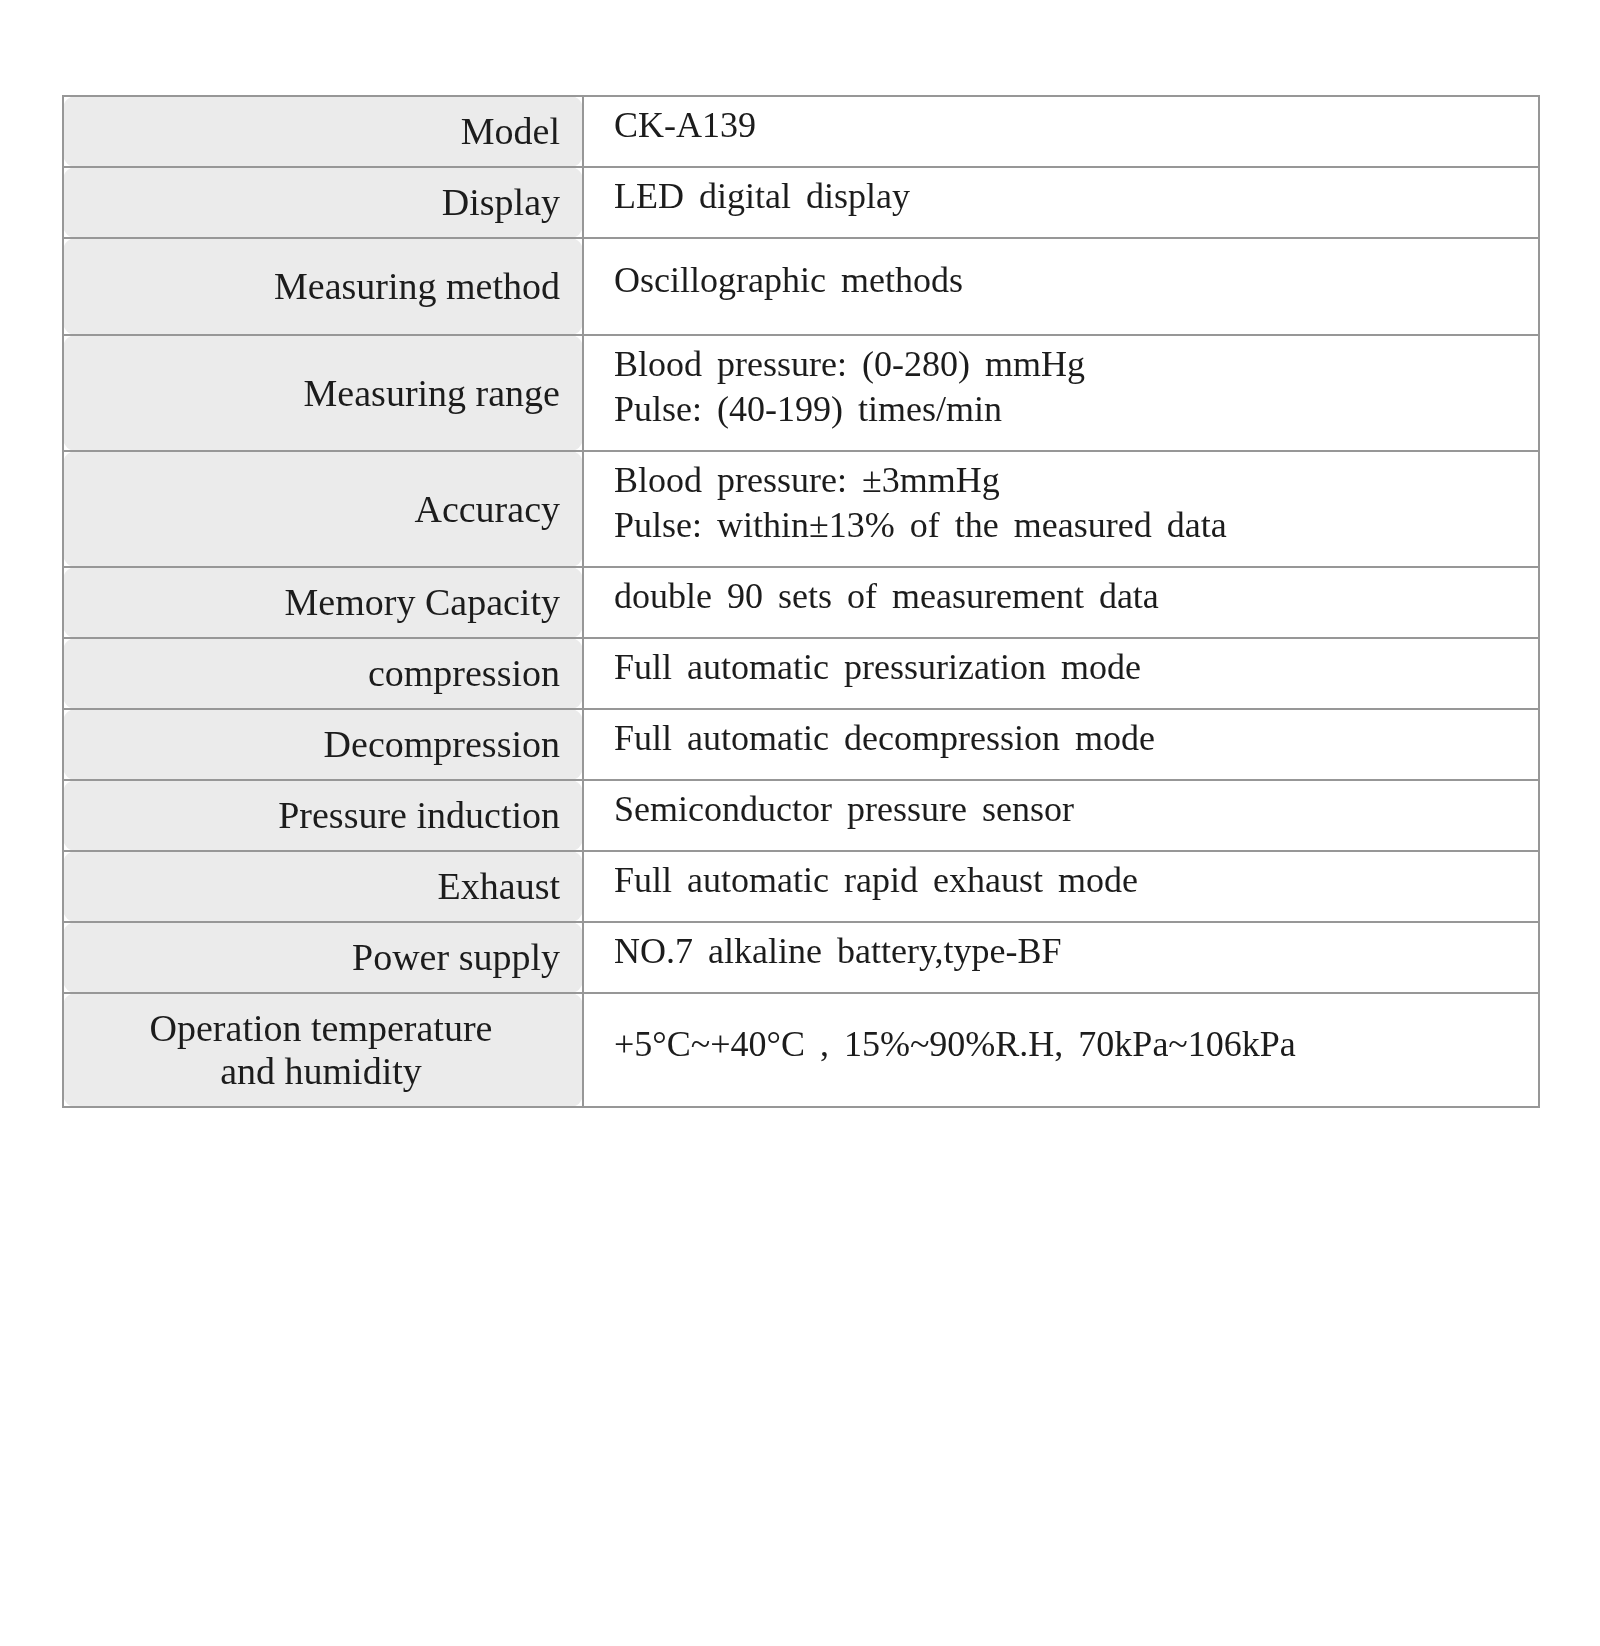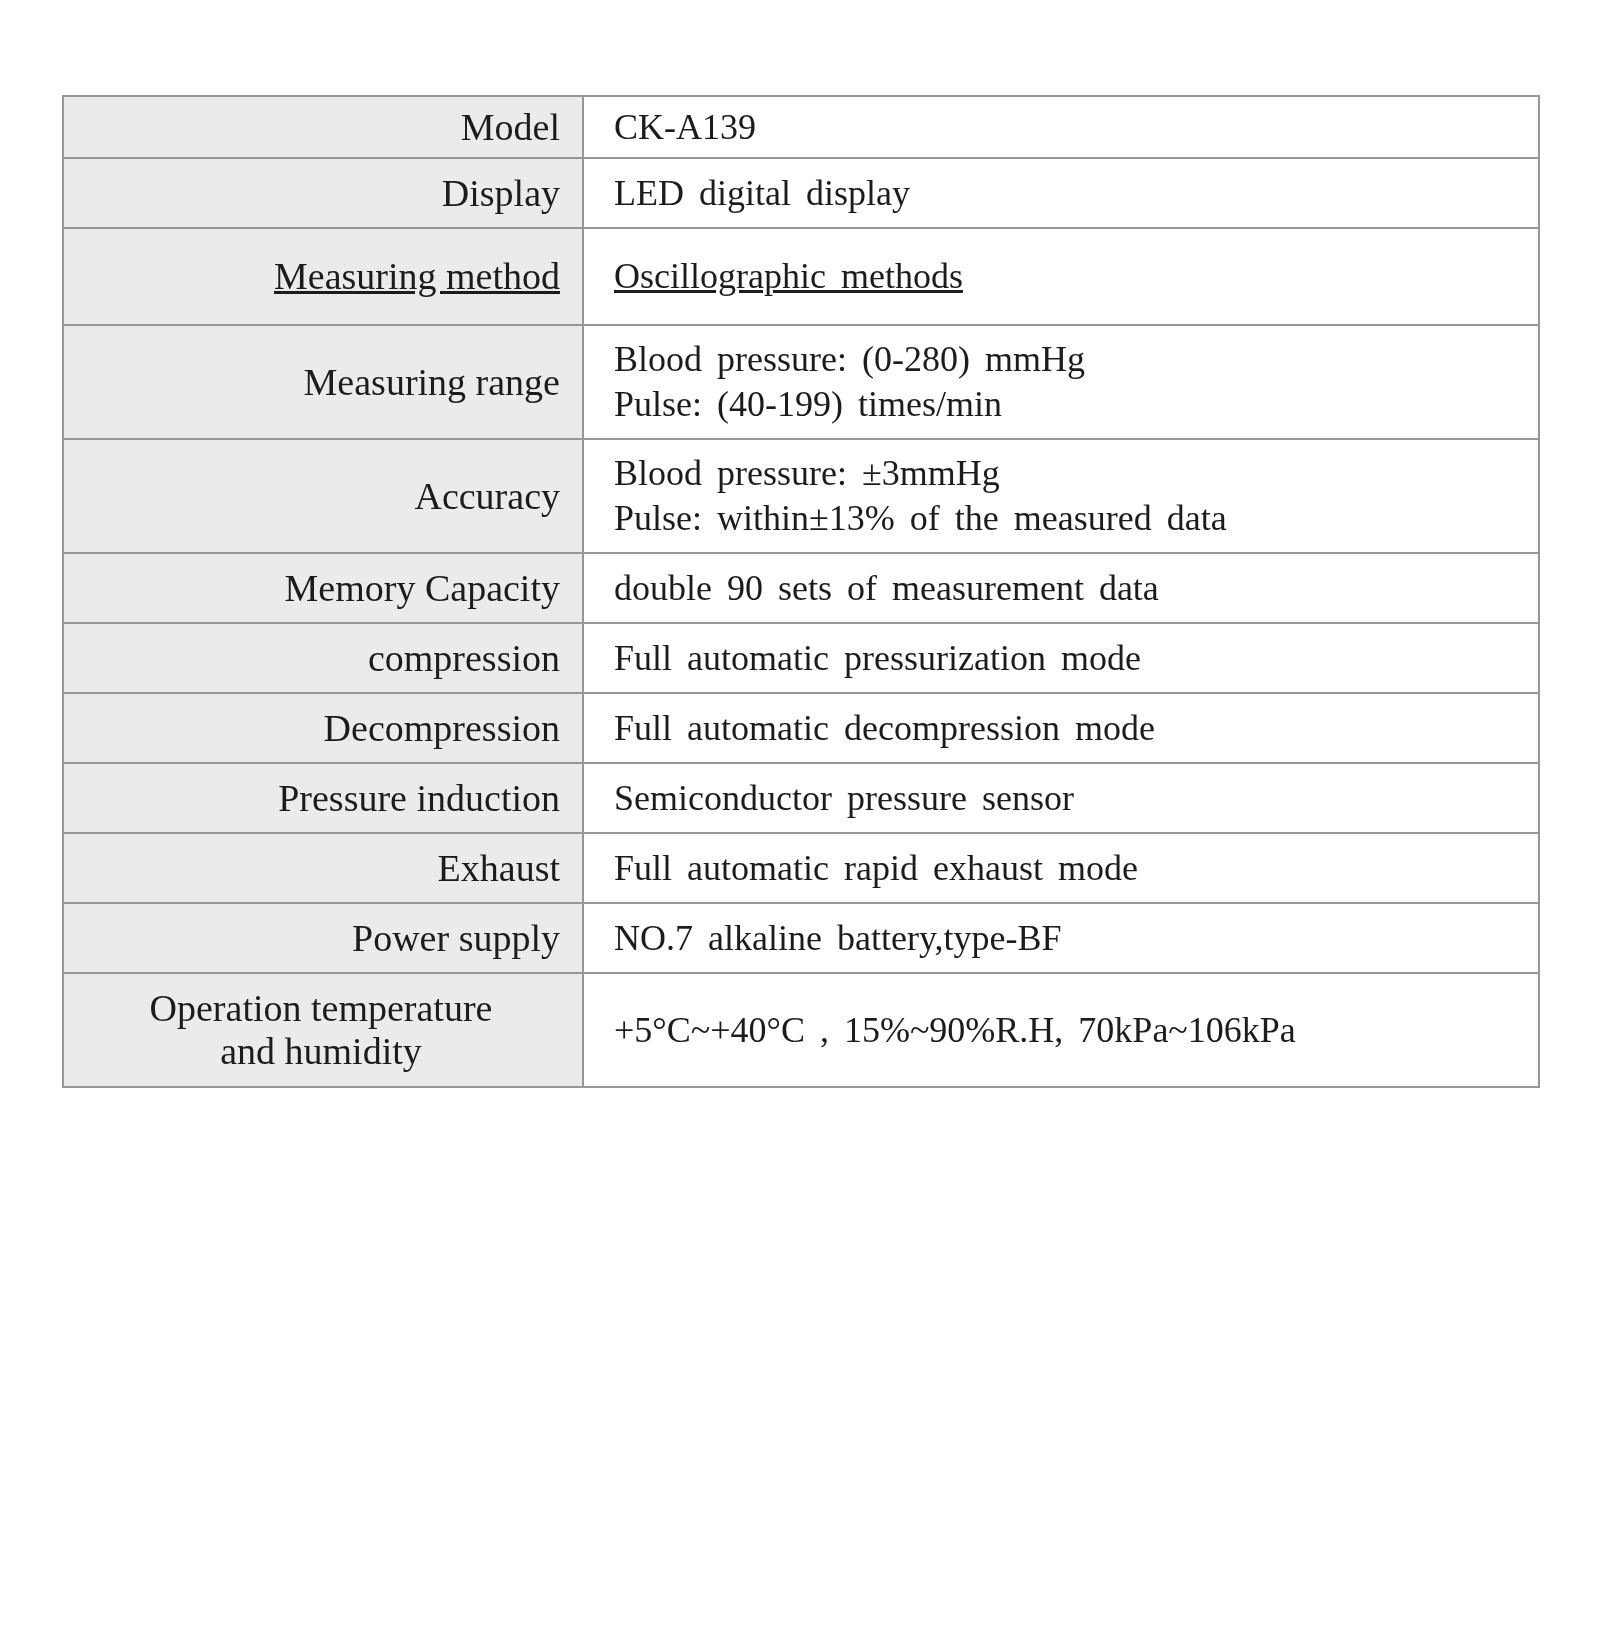--- a/index.html
+++ b/index.html
@@ -29,36 +29,37 @@
     overflow: hidden;
   }
   td.label-cell {
     width: 486px;
     background: var(--label-bg, #ebebeb);
     text-align: right;
     padding: 6px 22px 6px 10px;
     font-size: 38px;
     line-height: 1.12;
     white-space: pre-line;
+    border-radius: 13px;
   }
   td.label-cell.center-label {
     text-align: center;
     padding-right: 14px;
   }
   td.value-cell {
     background: var(--value-bg, #ffffff);
-    padding: 6px 14px 6px 30px;
+    padding: 6px 14px 18px 30px;
     font-size: 36px;
     line-height: 1.25;
     word-spacing: 6px;
     white-space: pre-line;
   }
   .spec-table tr { height: 70px; }
   .spec-table tr:nth-child(1)  { height: 62px; }
-  .spec-table tr:nth-child(3)  { height: 97px; text-decoration: underline; }
+  .spec-table tr:nth-child(3)  { height: 97px; }
   .spec-table tr:nth-child(4),
   .spec-table tr:nth-child(5),
   .spec-table tr:nth-child(12),
   .spec-table tr:nth-child(13),
   .spec-table tr:nth-child(15) { height: 114px; }
   .spec-table tr:nth-child(16) { height: 74px; }
 </style>
 </head>
 <body style="--label-bg: #ebebeb; --value-bg: #ffffff; --border-color: #979797; --text-color: #1c1c1c;">
 

